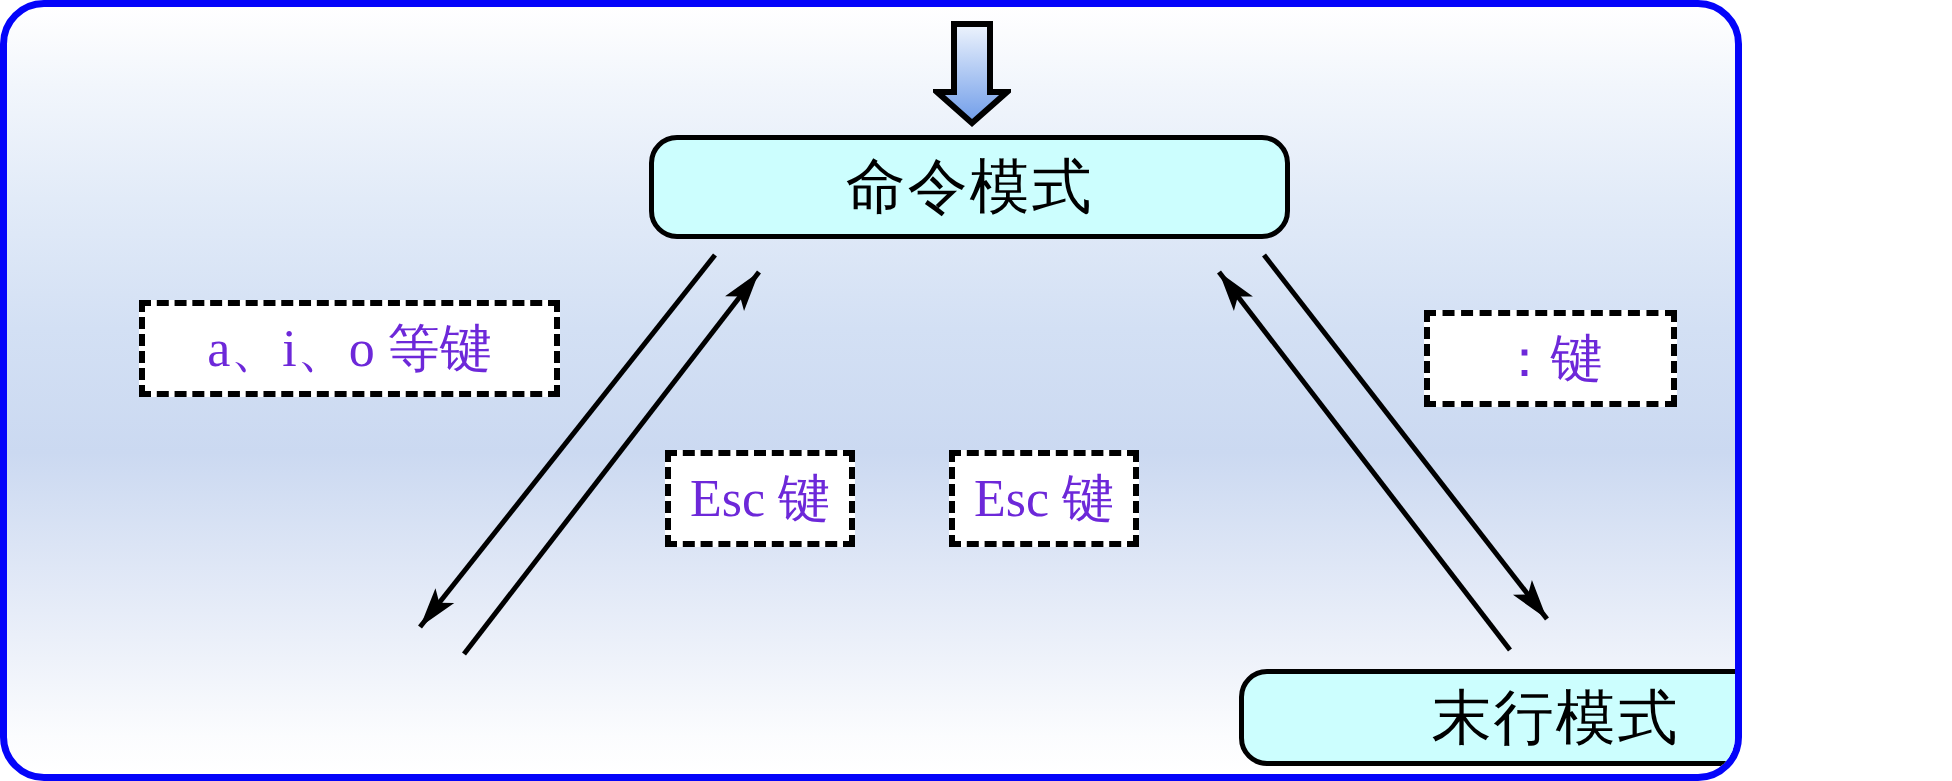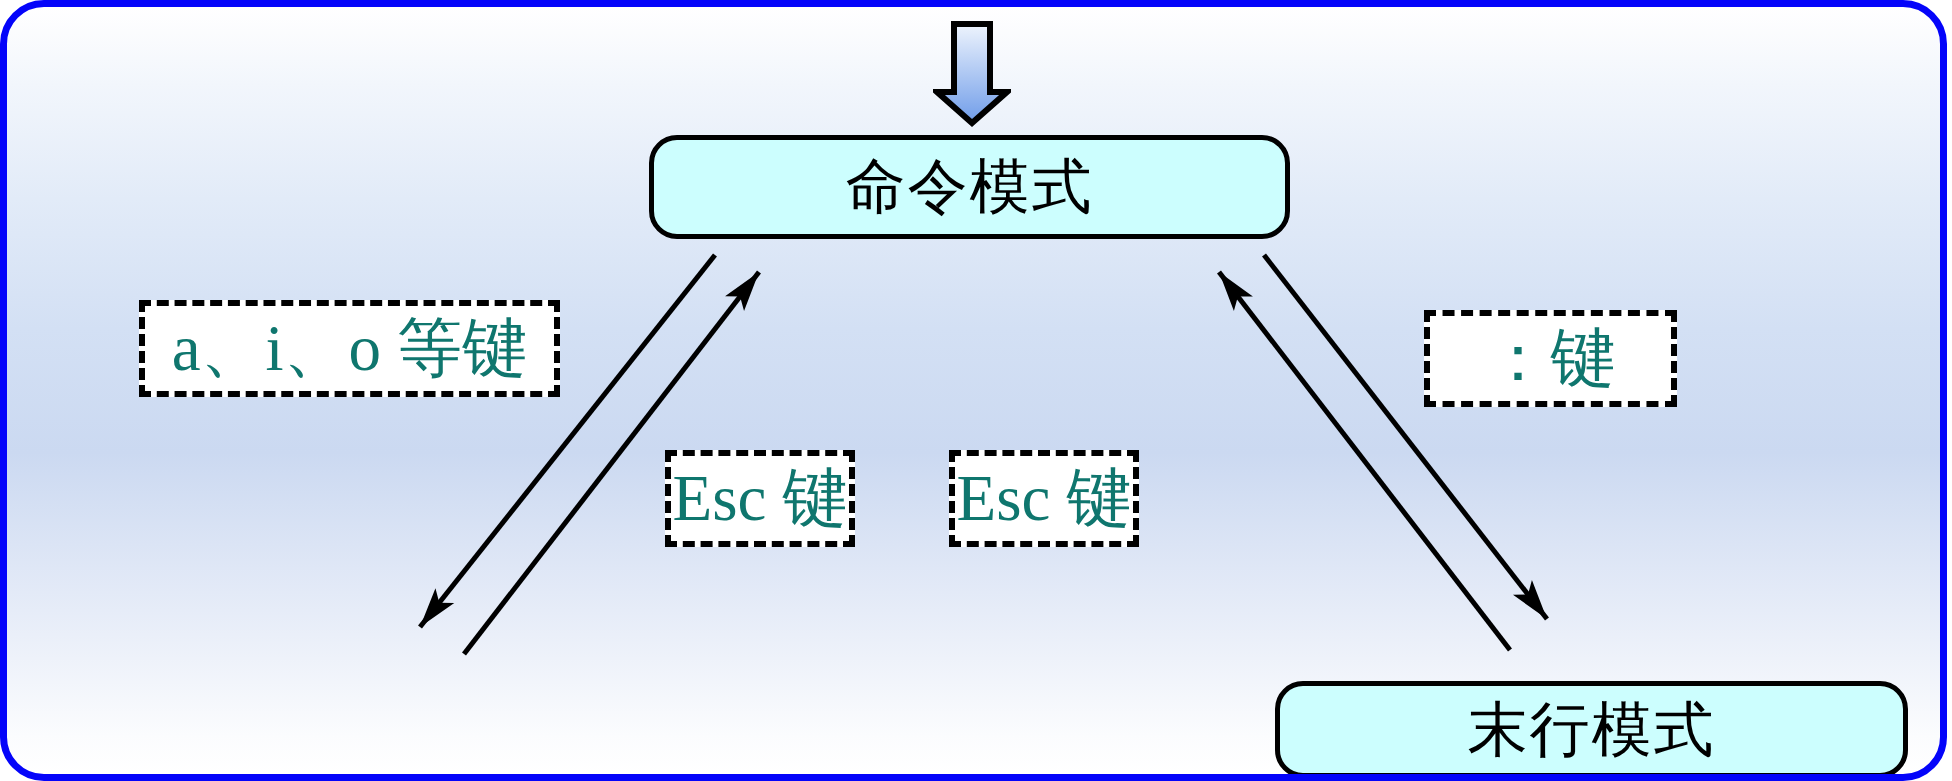--- a/index.html
+++ b/index.html
@@ -1,18 +1,18 @@
 <!DOCTYPE html>
 <html style="--frame-border: #0404fa; --node-fill: #ccfefe; --node-border: #000000; --label-bg: #ffffff; --arrow-line: #000000; --big-arrow-top: #eef4fd; --big-arrow-bottom: #6f9ce9; --bg-top: #ffffff; --bg-mid: #cbd9f1; --bg-bottom: #ffffff;"><head>
 <meta charset="utf-8">
 <style>
   html,body{margin:0;padding:0;background:#ffffff;}
   #canvas{
     position:relative;
-    width:1947px;height:781px;
+    width:1742px;height:781px;
     box-sizing:border-box;
     border:7px solid var(--frame-border,#0404fa);
     border-radius:44px;
     background:linear-gradient(180deg,
       var(--bg-top,#ffffff) 0%,
       #f2f6fc 10%,
       #e2ebf8 25%,
       #d3e0f4 42%,
       var(--bg-mid,#cbd9f1) 58%,
       #dbe4f5 70%,
@@ -27,28 +27,28 @@
     box-sizing:border-box;
     background:var(--node-fill,#ccfefe);
     border:5px solid var(--node-border,#000);
     border-radius:28px;
     display:flex;align-items:center;justify-content:center;
     font-size:60px;line-height:1;color:#000;
     letter-spacing:2px;
   }
   #node-command{left:642px;top:128px;width:641px;height:104px;}
   #node-insert{left:83px;top:662px;width:571px;height:97px;}
-  #node-lastline{left:1268px;top:662px;width:633px;height:97px;margin-top:12px;}
+  #node-lastline{left:1232px;top:662px;width:633px;height:97px;}
   .keylabel{
     position:absolute;
     box-sizing:border-box;
     background:var(--label-bg,#ffffff);
     border:6px dashed #000;
     display:flex;align-items:center;justify-content:center;
-    font-size:65px;line-height:1;color:#0f766e;
+    font-size:52px;line-height:1;color:#6d28d9;
     white-space:nowrap;
   }
   #label-aio{left:132px;top:293px;width:421px;height:97px;}
   #label-esc-left{left:658px;top:443px;width:190px;height:97px;}
   #label-esc-right{left:942px;top:443px;width:190px;height:97px;}
   #label-colon{left:1417px;top:303px;width:253px;height:97px;}
   #edges{position:absolute;left:0;top:0;width:1952px;height:781px;pointer-events:none;}
   #big-arrow{position:absolute;left:926px;top:13px;width:78px;height:107px;}
   #bottom-rule{
     position:absolute;left:14px;right:14px;top:767px;height:2px;

